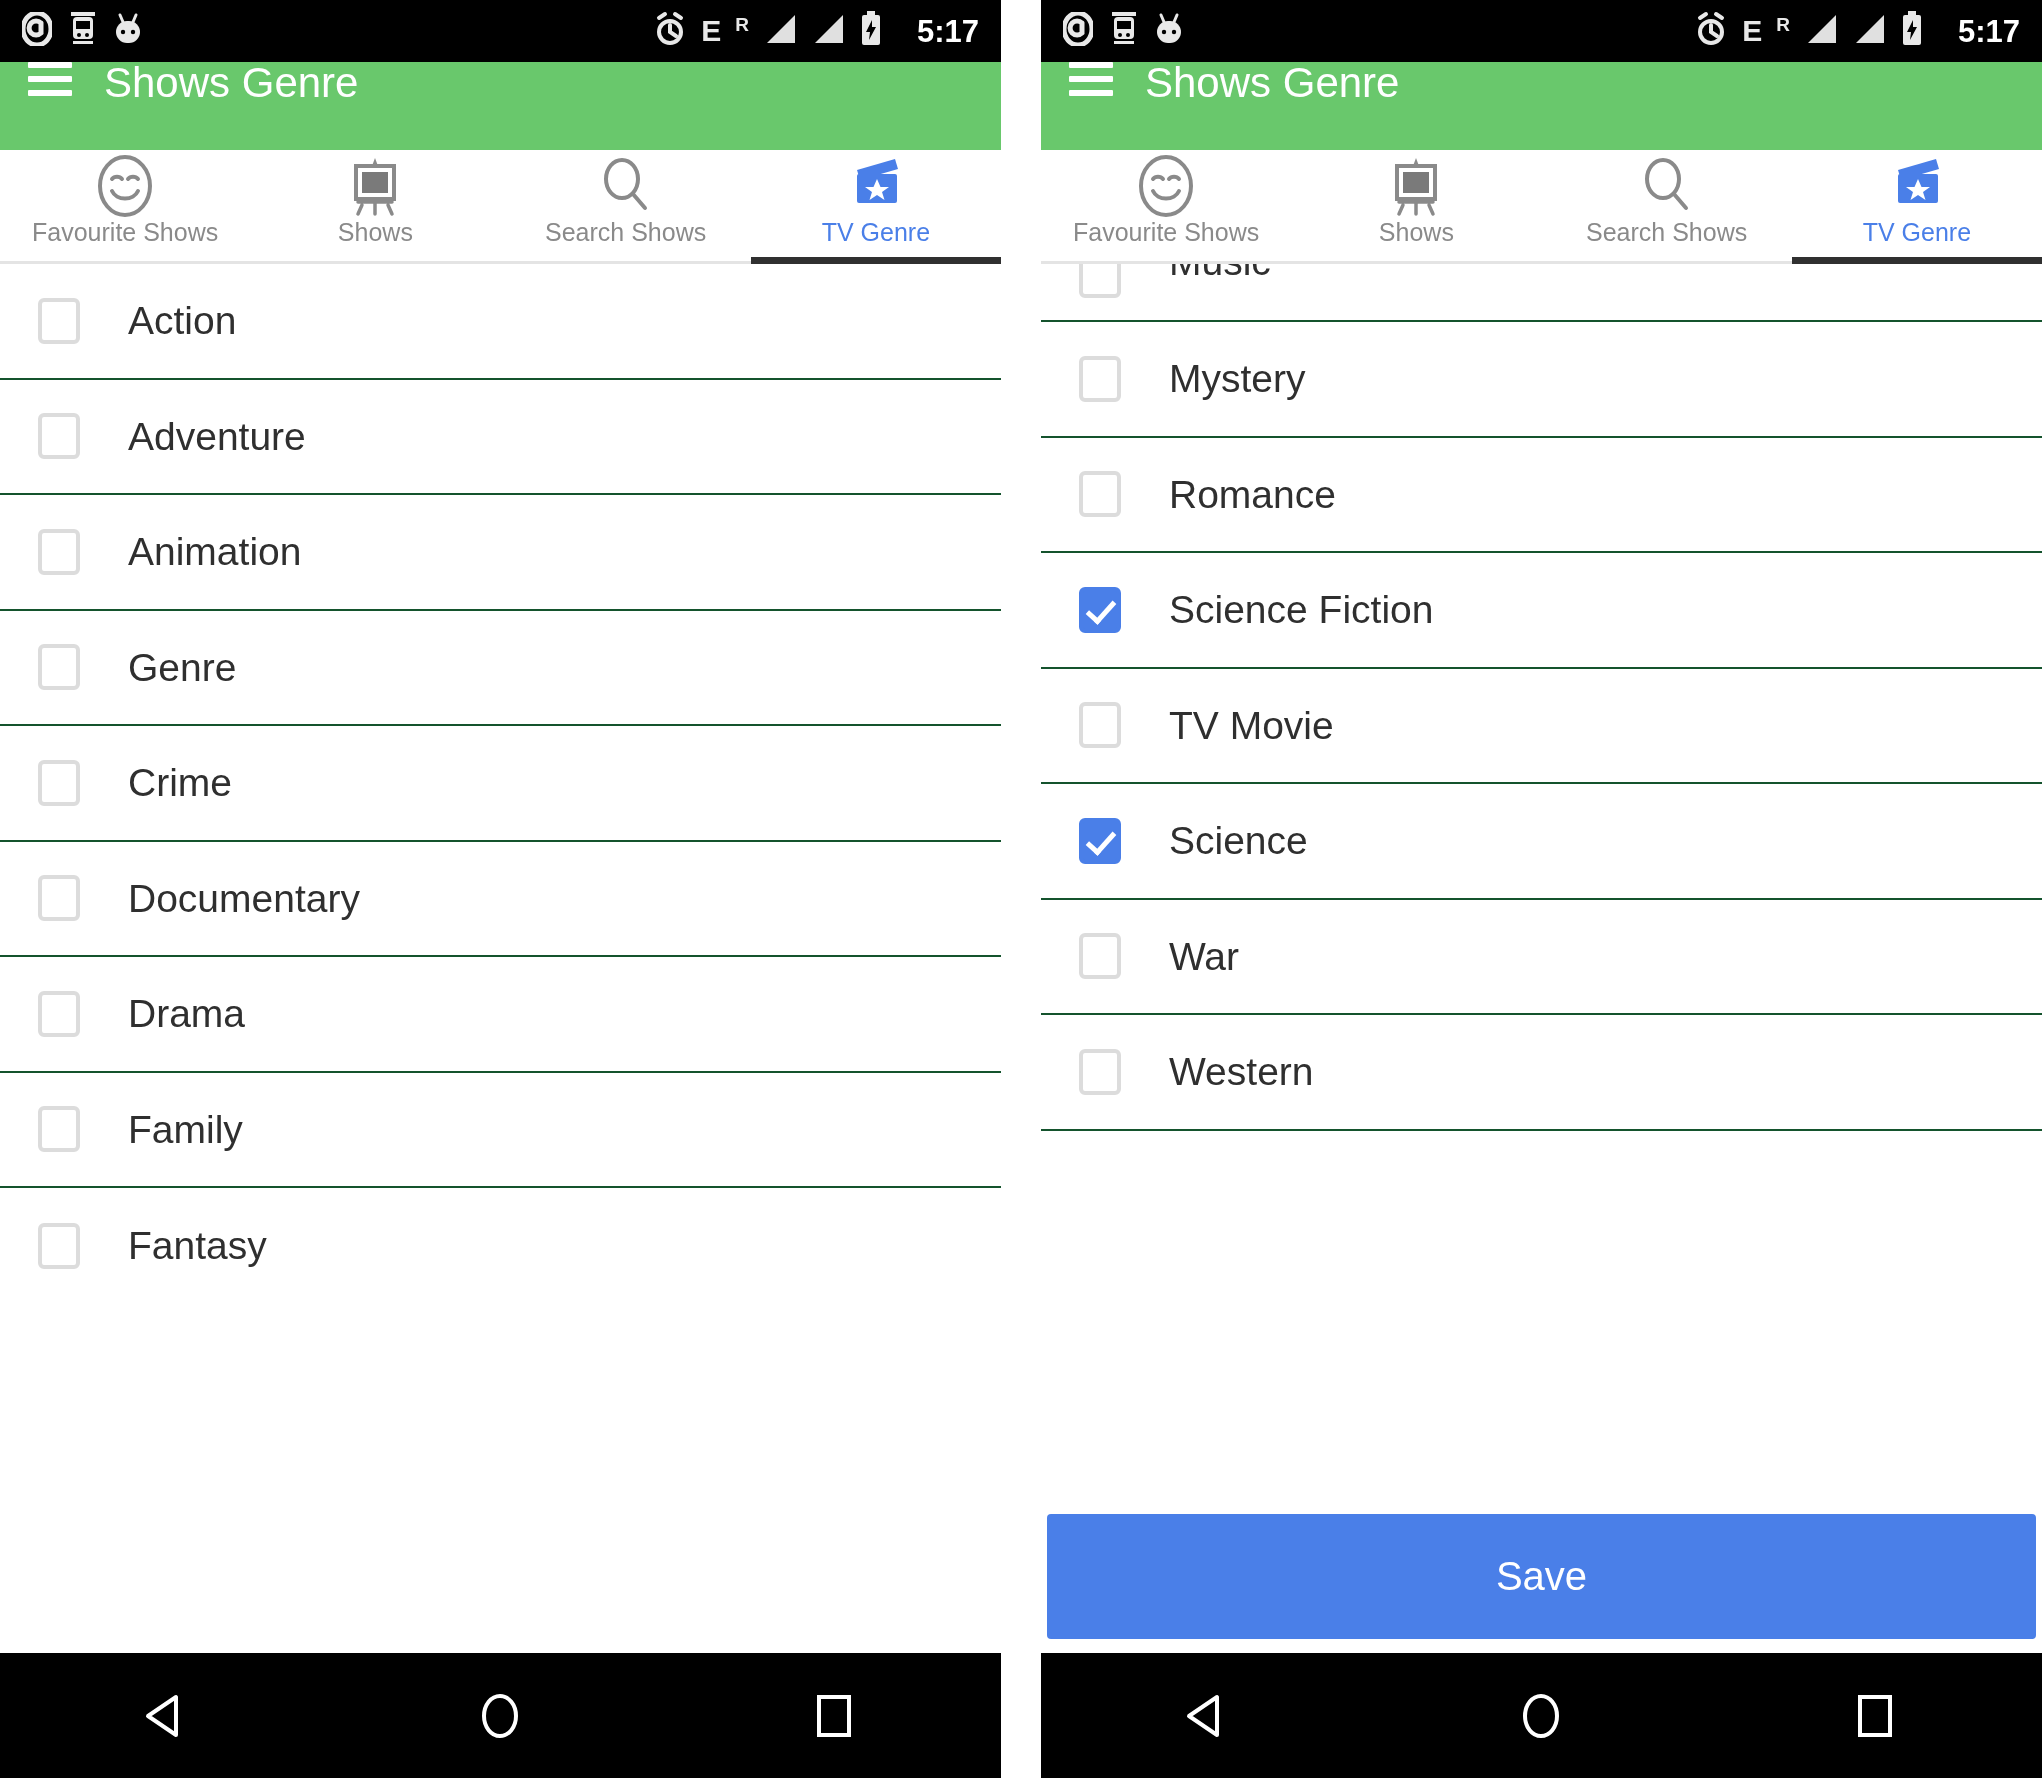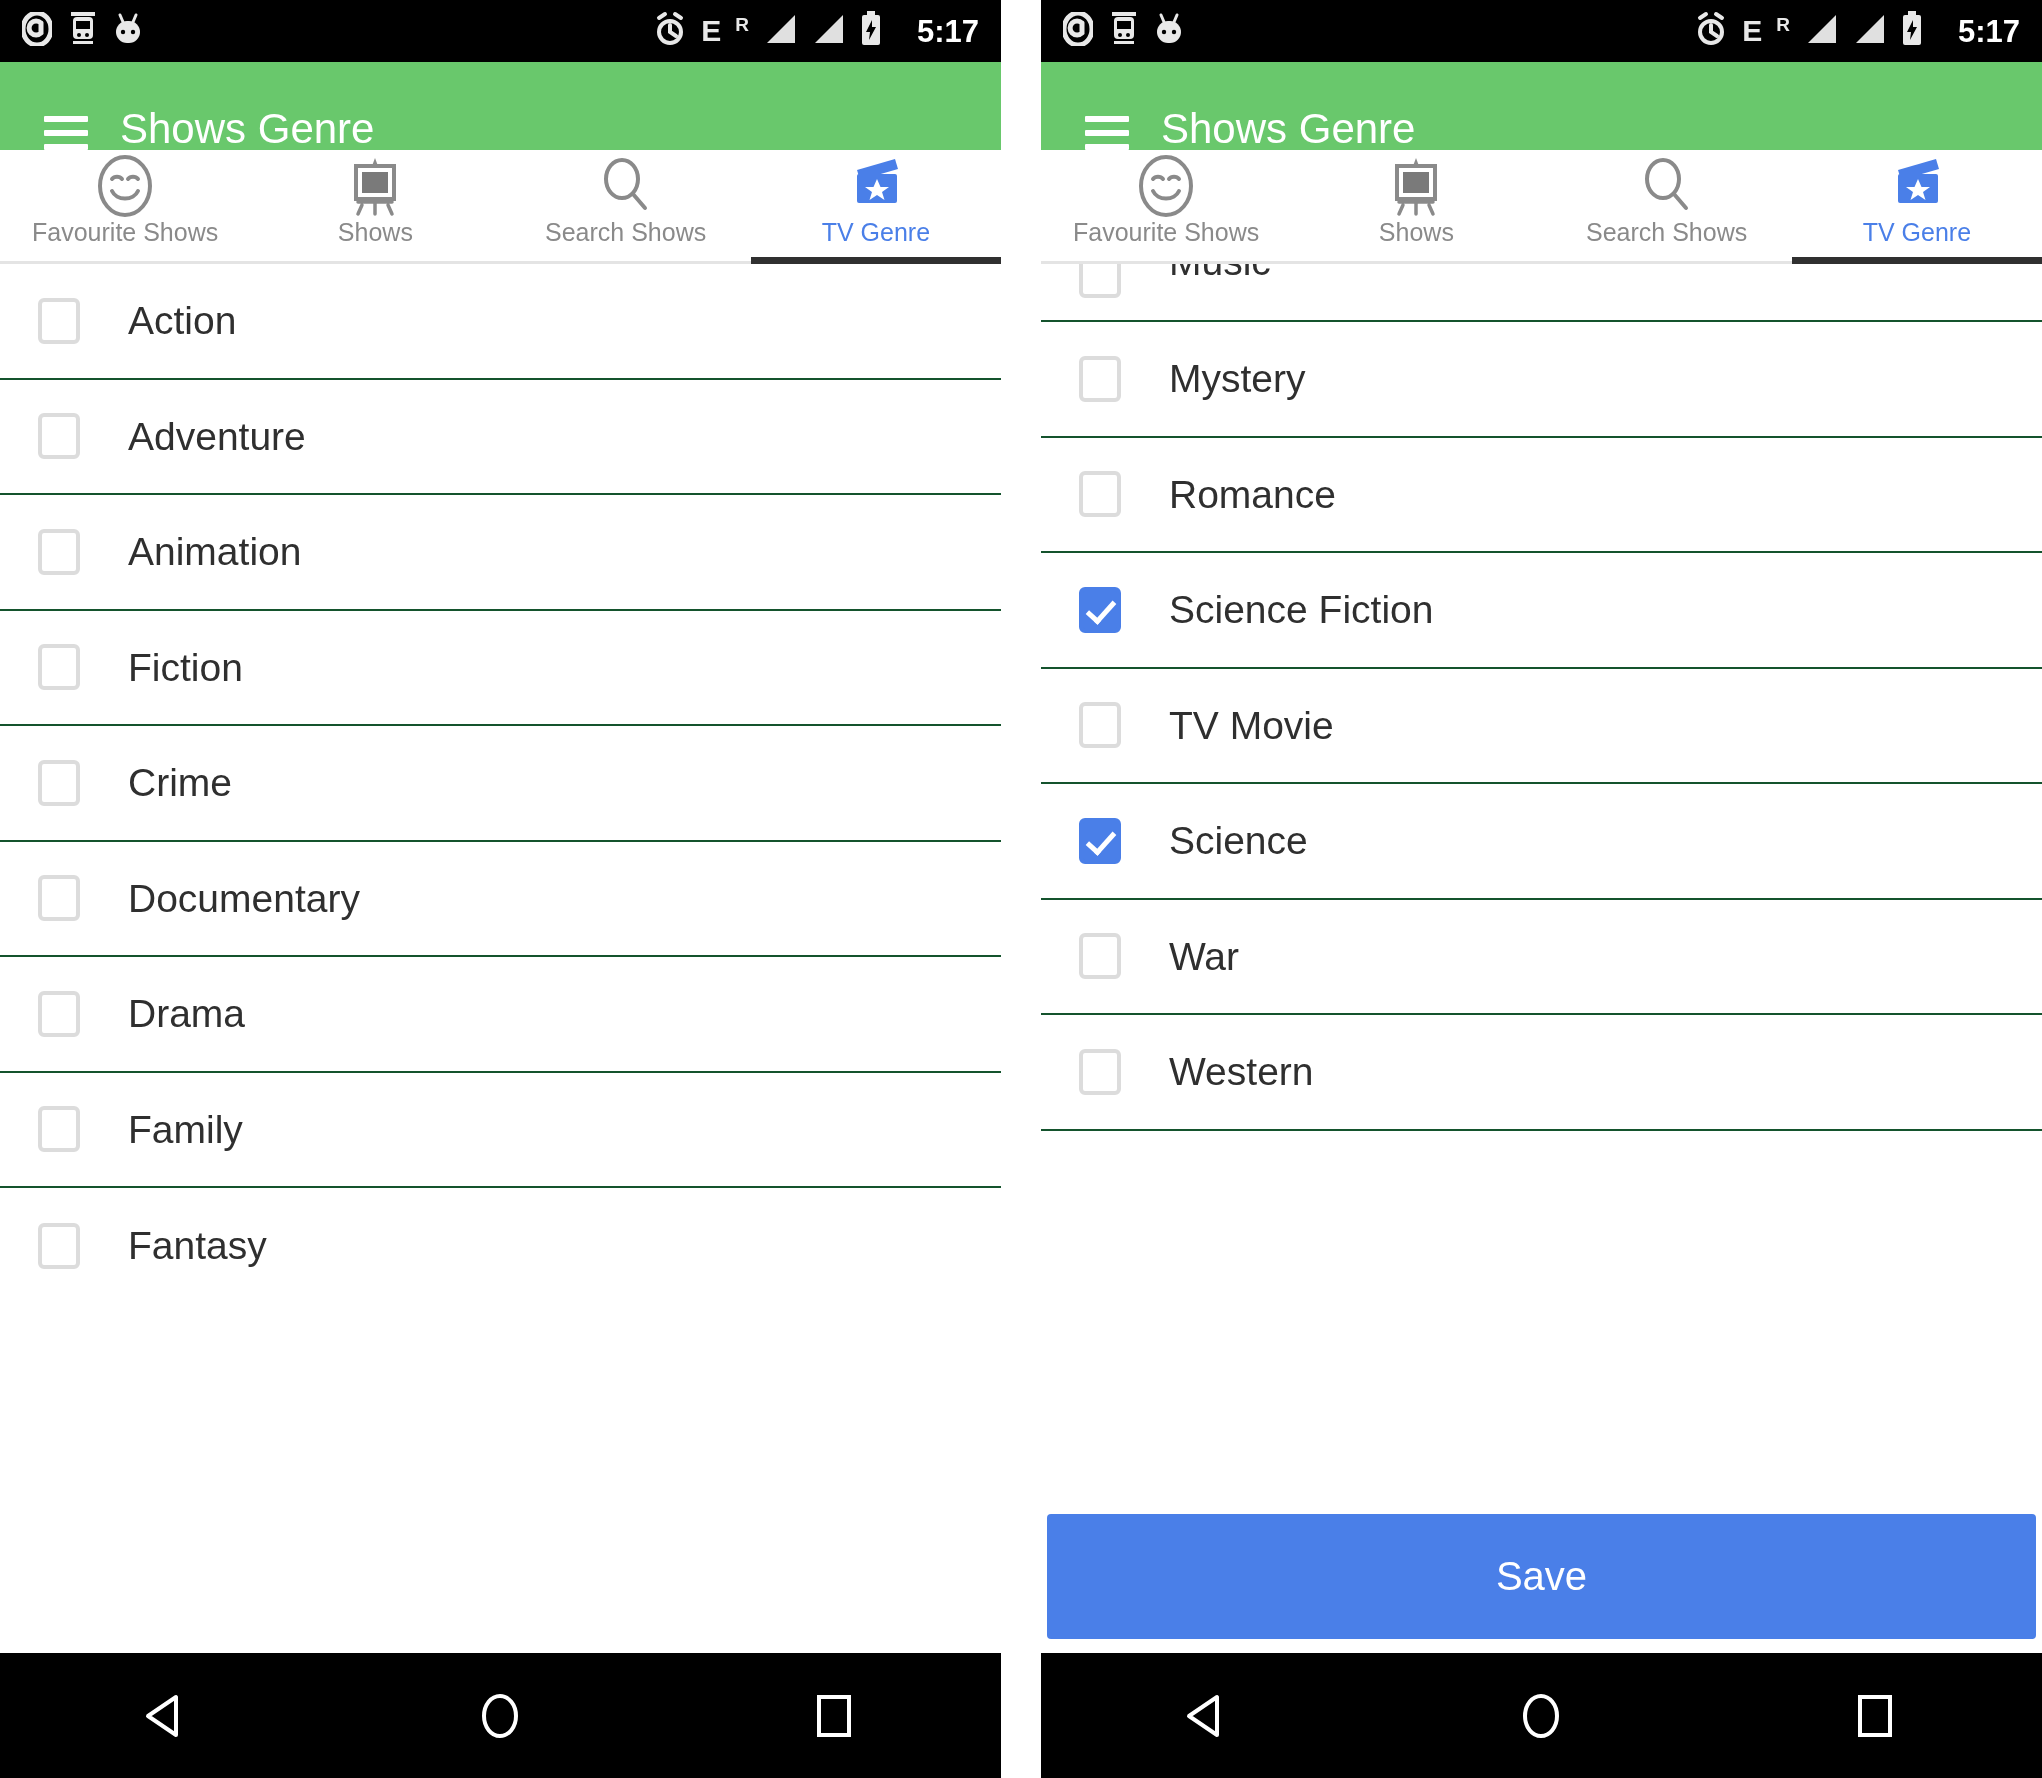--- a/index.html
+++ b/index.html
@@ -46,22 +46,22 @@
   .sb-icon { display: block; }
   .sb-e { color:#e8e8e8; font-size: 30px; font-weight: bold; line-height: 1; }
   .sb-r { color:#e8e8e8; font-size: 19px; font-weight: bold; line-height: 1; position: relative; top: -7px; }
   .sb-time { color:#ffffff; font-size: 31px; font-weight: bold; line-height: 1; margin-left: 20px; }
 
   
   .appbar {
     height: 88px;
     background: #69c86c;
     display: flex;
-    align-items: flex-end;
-    padding: 0 44px;
+    align-items: flex-start;
+    padding: 0 28px;
     flex: 0 0 auto;
     box-sizing: border-box;
   }
   .hamburger {
     width: 44px; height: 34px;
     display: flex; flex-direction: column; justify-content: space-between;
     margin-right: 32px;
     cursor: pointer;
   }
   .hamburger span { display:block; height: 6px; background:#fff; border-radius:1px; }
@@ -328,21 +328,21 @@
       <div class="row">
         <span class="cbox"></span>
         <span class="row-label">Adventure</span>
       </div>
       <div class="row">
         <span class="cbox"></span>
         <span class="row-label">Animation</span>
       </div>
       <div class="row">
         <span class="cbox"></span>
-        <span class="row-label">Fiction</span>
+        <span class="row-label">Genre</span>
       </div>
       <div class="row">
         <span class="cbox"></span>
         <span class="row-label">Crime</span>
       </div>
       <div class="row">
         <span class="cbox"></span>
         <span class="row-label">Documentary</span>
       </div>
       <div class="row">

